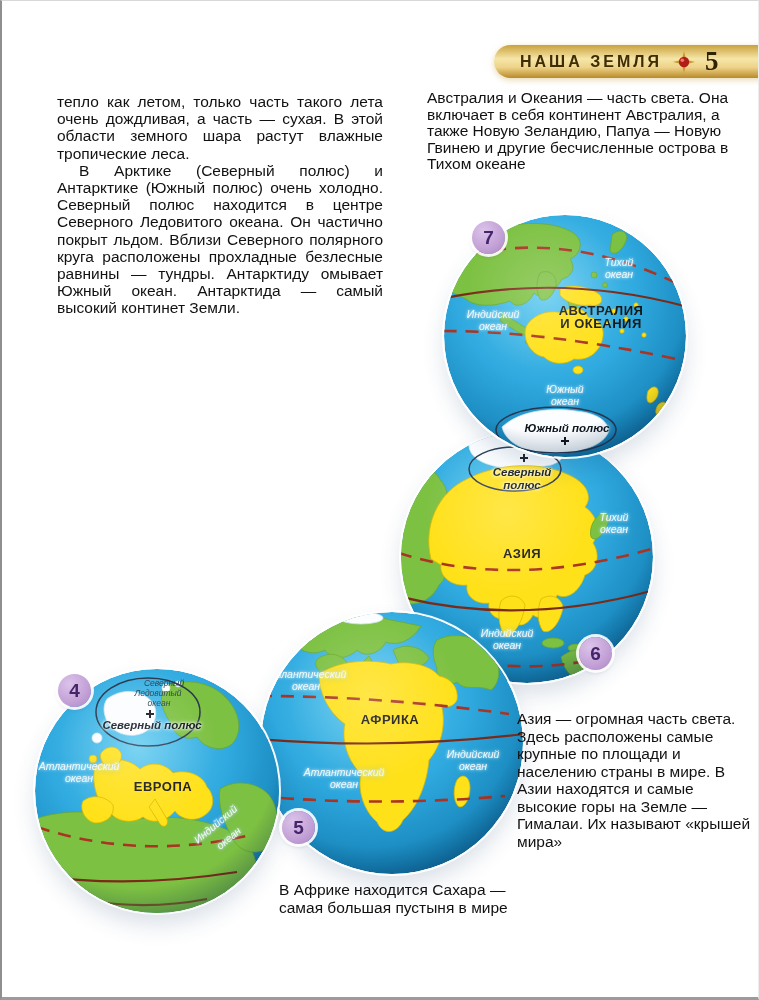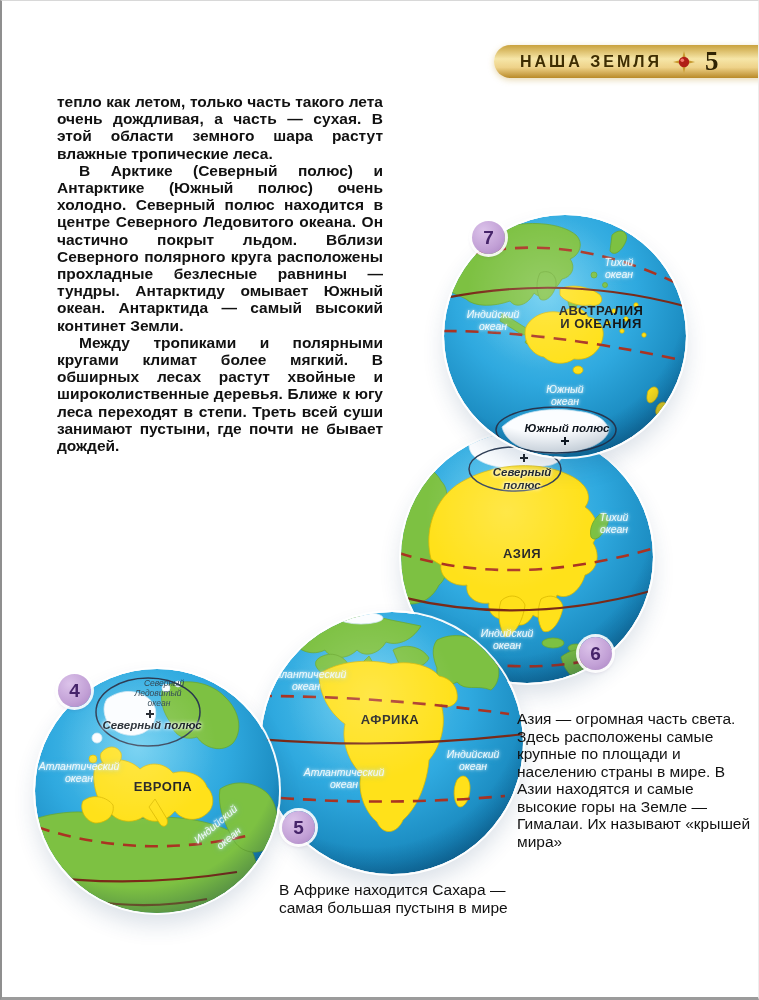--- a/index.html
+++ b/index.html
@@ -11,21 +11,21 @@
   .banner{position:absolute;left:492px;top:44px;width:280px;height:33px;
           border-radius:17px 0 0 17px;
           background:linear-gradient(#c9a23e,#f6e6a8 42%,#eed289 68%,#b98a28);
           display:flex;align-items:center;padding-left:26px;box-sizing:border-box;
           box-shadow:0 2px 6px rgba(190,150,40,.35);}
   .banner-title{font-weight:bold;font-size:16px;letter-spacing:3px;color:#3e2d02;}
   .banner-num{font-family:"Liberation Serif",serif;font-weight:bold;font-size:27px;color:#2f2303;margin-left:9px;}
   .compass{margin-left:10px;width:24px;height:24px;}
   
   .bodycol{position:absolute;left:55px;top:92px;width:326px;font-size:15.5px;line-height:17.2px;
-           text-align:justify;font-weight:bold;}
+           text-align:justify;}
   .bodycol p{margin:0;}
   .bodycol p.ind{text-indent:22px;}
   .caption{position:absolute;font-size:15.5px;line-height:17px;z-index:6;}
   .cap-tr{left:425px;top:89px;width:312px;line-height:16.5px;}
   .cap-eu{left:55px;top:555px;width:238px;line-height:16.5px;}
   .cap-as{left:515px;top:709px;width:236px;line-height:17.5px;}
   .cap-af{left:277px;top:880px;width:262px;line-height:18px;}
   
   .globe{position:absolute;border-radius:50%;
          box-shadow:0 0 0 2px rgba(255,255,255,.95),0 12px 22px rgba(30,70,110,.16);}
@@ -69,23 +69,23 @@
       <path d="M23 12 L15 10 L12 12 L15 14 Z" fill="#c79a2e"></path>
       <circle cx="12" cy="12" r="5.2" fill="#b01f17"></circle>
       <circle cx="10.3" cy="10.3" r="1.8" fill="#f2776b"></circle>
     </svg>
     <span class="banner-num">5</span>
   </div>
 
   <div class="bodycol">
     <p>тепло как летом, только часть такого лета очень дождливая, а часть — сухая. В этой области земного шара растут влажные тропические леса.</p>
     <p class="ind">В Арктике (Северный полюс) и Антарктике (Южный полюс) очень холодно. Северный полюс находится в центре Северного Ледовитого океана. Он частично покрыт льдом. Вблизи Северного полярного круга расположены прохладные безлесные равнины — тундры. Антарктиду омывает Южный океан. Антарктида — самый высокий континет Земли.</p>
-    <p class="ind">Между тропиками и полярными кругами климат более мягкий. В обширных лесах растут хвойные и широколиственные деревья. Ближе к югу леса переходят в степи. Треть всей суши занимают пустыни, где почти не бывает дождей.</p>
-  </div>
-
+  </div>
+
+  <div class="caption cap-tr">Австралия и Океания — часть света. Она включает в себя континент Австралия, а также Новую Зеландию, Папуа — Новую Гвинею и другие бесчисленные острова в Тихом океане</div>
   <div class="caption cap-af">В Африке находится Сахара — самая большая пустыня в мире</div>
   <div class="caption cap-as">Азия — огромная часть света. Здесь расположены самые крупные по площади и населению страны в мире. В Азии находятся и самые высокие горы на Земле — Гималаи. Их называют «крышей мира»</div>
 
   <div class="globe g6">
     <svg viewBox="0 0 252 252">
       <defs>
         <radialGradient id="oc6" cx="42%" cy="32%" r="75%">
           <stop offset="0%" stop-color="#5cc9ef"></stop>
             <stop offset="50%" stop-color="#2fa9df"></stop>
           <stop offset="85%" stop-color="#1887bc"></stop>

